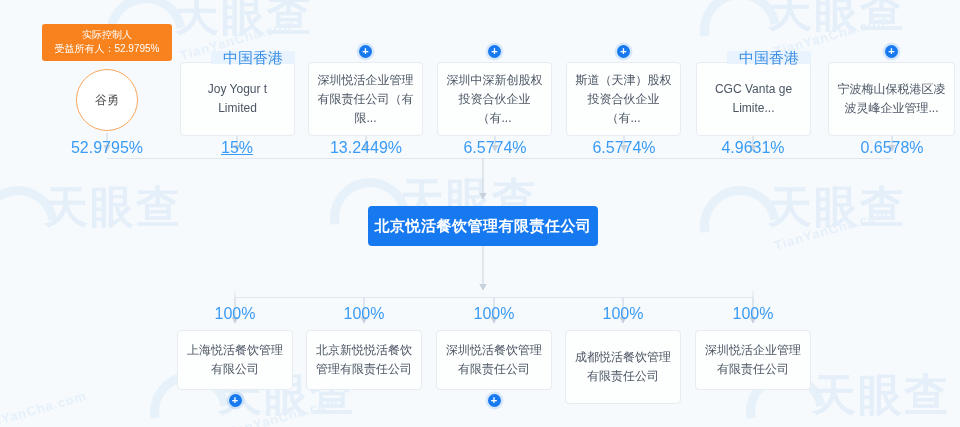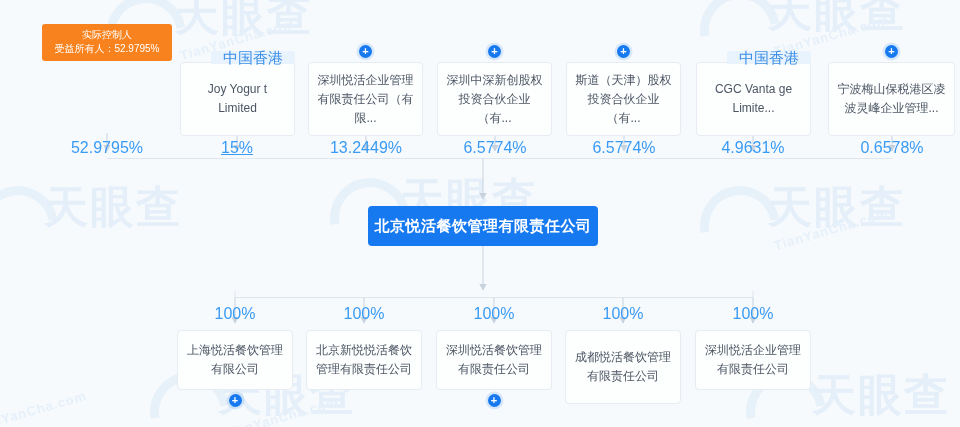--- a/index.html
+++ b/index.html
@@ -237,20 +237,23 @@
     <line x1="364" y1="297.5" x2="364" y2="323" stroke="#c7d2dd" stroke-width="1" marker-end="url(#arrowDown)"></line>
     <line x1="494" y1="297.5" x2="494" y2="323" stroke="#c7d2dd" stroke-width="1" marker-end="url(#arrowDown)"></line>
     <line x1="623" y1="297.5" x2="623" y2="323" stroke="#c7d2dd" stroke-width="1" marker-end="url(#arrowDown)"></line>
     <line x1="753" y1="297.5" x2="753" y2="323" stroke="#c7d2dd" stroke-width="1" marker-end="url(#arrowDown)"></line>
   </svg>
 
   <div class="owner-badge">
     <span class="l1">实际控制人</span>
     <span class="l2">受益所有人：52.9795%</span>
   </div>
+  <div class="person-circle">
+    <span>谷勇</span>
+  </div>
   <div class="pct" style="left:107px; top:139px;">52.9795%</div>
 
   <div class="node" style="left:180px; top:62px; width:115px; height:74px;">
     <span class="region-tag">中国香港</span>
     <span class="nm">Joy Yogur t Limited</span>
   </div>
   <div class="pct" style="left:237px; top:139px;text-decoration:underline;">15%</div>
 
   <div class="node" style="left:308px; top:62px; width:115px; height:74px;">
     <span class="plus top">+</span>

